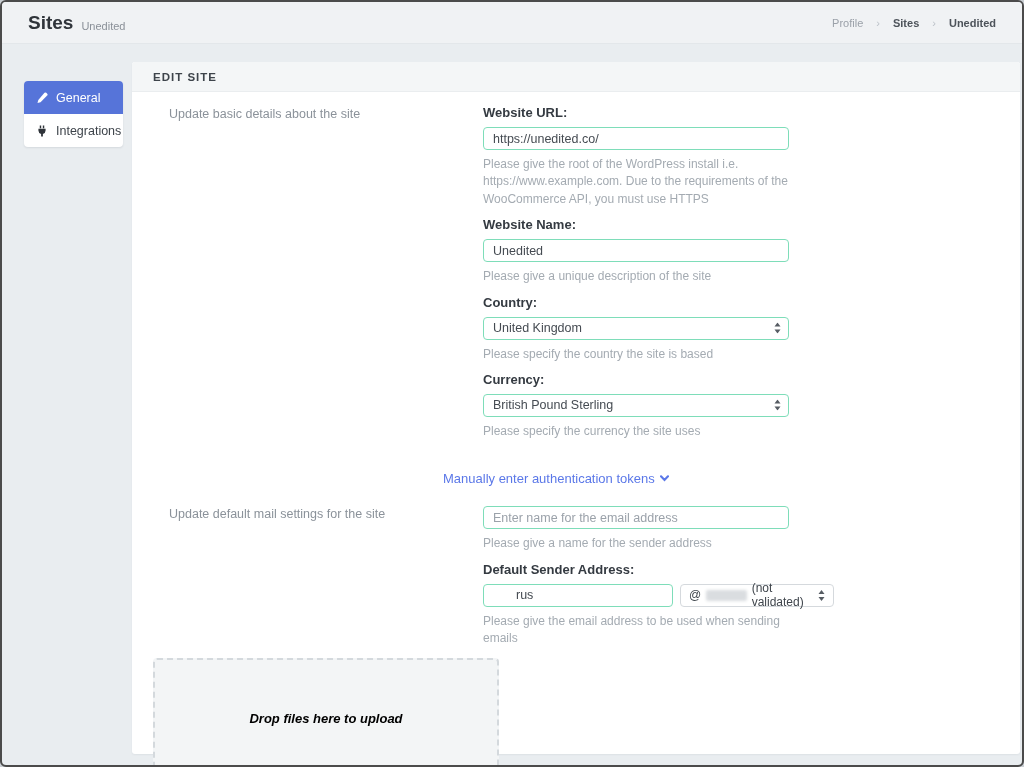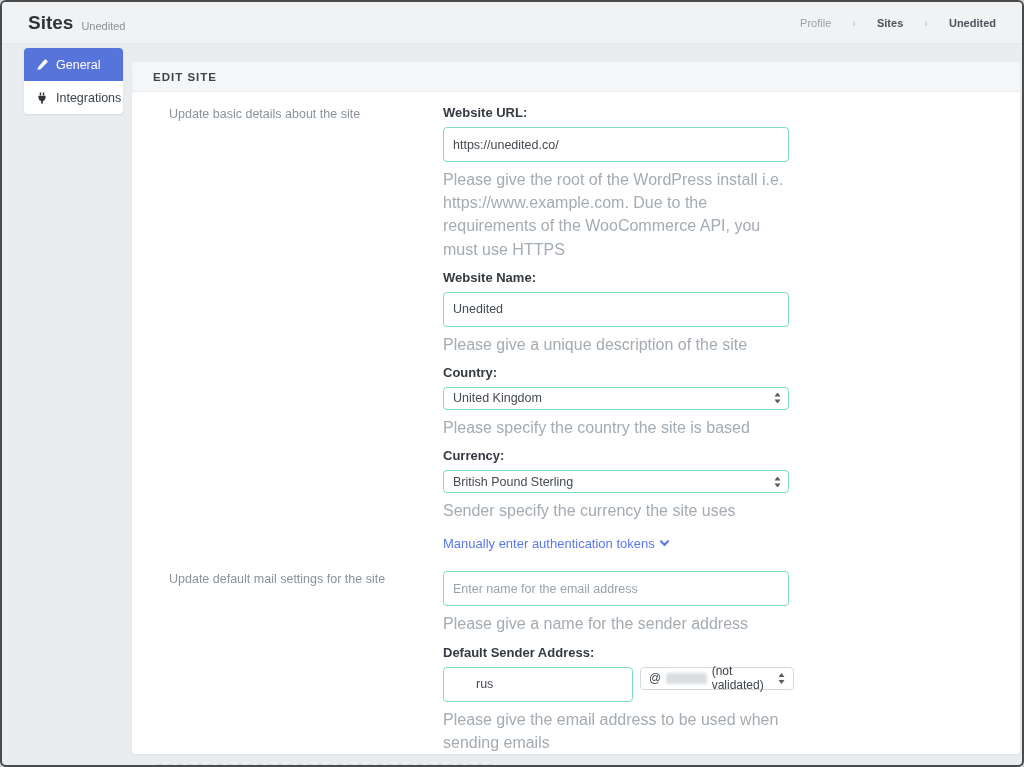--- a/index.html
+++ b/index.html
@@ -9,61 +9,61 @@
     width:1024px; height:767px; position:relative; overflow:hidden;
     background:#e9edf0; border:2px solid #4b4b4b; border-radius:6px;
   }
   
   .topbar {
     height:42px; background:#f0f2f4; display:flex; align-items:center;
     padding:7px 26px; border-bottom:1px solid #e3e7ea;
   }
   .page-title { font-size:19px; font-weight:bold; color:#2f343a; }
   .page-subtitle { font-size:11px; color:#8a9098; margin-left:8px; margin-top:7px; }
-  .breadcrumb { margin-left:auto; display:flex; align-items:center; gap:21px; font-size:11px; }
+  .breadcrumb { margin-left:auto; display:flex; align-items:center; gap:13px; font-size:11px; }
   .crumb-muted { color:#9ba1a9; }
   .crumb-strong { color:#4d535a; font-weight:bold; }
   .crumb-sep { color:#bcc2c8; font-size:11px; }
   
   .content { position:relative; height:721px; }
-  .sidebar { position:absolute; left:22px; top:4px; width:99px; background:#fff;
+  .sidebar { position:absolute; left:22px; top:37px; width:99px; background:#fff;
     border-radius:4px; box-shadow:0 1px 2px rgba(40,50,60,.10); overflow:hidden; }
   .side-item { height:33px; display:flex; align-items:center; gap:8px; padding:0 12px;
     font-size:12.5px; color:#3d434a; cursor:pointer; }
   .side-item.active { background:#5674d9; color:#fff; }
   .side-item .icn { width:12px; height:12px; display:inline-flex; }
   .main-card { position:absolute; left:130px; top:18px; width:888px; height:692px;
     background:#fff; border-radius:3px; box-shadow:0 1px 2px rgba(40,50,60,.06); }
   .card-header { height:30px; background:#f4f6f7; border-bottom:1px solid #eaedef;
     border-radius:3px 3px 0 0; display:flex; align-items:center; padding:0 21px;
     font-size:11.5px; font-weight:bold; letter-spacing:1px; color:#3e444b; }
   .card-body { padding:14px 21px 0 21px; }
   .form-row { display:grid; grid-template-columns:290px 346px; }
   .desc { font-size:12.5px; color:#8b929a; padding-top:1px;margin-left:16px; }
   
-  .field { margin-bottom:9px; }
+  .field { margin-bottom:9px;margin-left:40px; }
   .field-label { display:block; font-size:13px; line-height:14px; font-weight:bold;
     color:#343a41; margin-bottom:7px; }
   .tinput {
-    width:100%; height:35px; border:1px solid #7eddb9; border-radius:4px;
+    width:100%; height:23px; border:1px solid #7eddb9; border-radius:4px;
     padding:0 9px; font-size:12.5px; color:#454b52; background:#fff; outline:none;
     font-family:"Liberation Sans", sans-serif;
   }
   .tinput::placeholder { color:#9ba2aa; }
-  .help { font-size:16px; line-height:1.45; color:#a4abb2; margin-top:6px; margin-bottom:10px; }
+  .help { font-size:12px; line-height:1.45; color:#a4abb2; margin-top:6px; margin-bottom:10px; }
   .selwrap { position:relative; }
   .tselect {
     appearance:none; -webkit-appearance:none; width:100%; height:23px;
     border:1px solid #7eddb9; border-radius:4px; padding:0 6px 0 9px;
     font-size:12.5px; color:#454b52; background:#fff; outline:none;
     font-family:"Liberation Sans", sans-serif; cursor:pointer;
   }
   .sel-arrow { position:absolute; right:8px; top:50%; transform:translateY(-50%); pointer-events:none; display:flex; }
   .auth-link { display:inline-flex; align-items:center; gap:5px; color:#5b78e8;
-    font-size:13px; cursor:pointer; margin:4px 0 20px 0; }
+    font-size:13px; cursor:pointer; margin:21px 0 20px 0; }
   .sender-row { display:flex; gap:7px; }
   .sender-user { width:190px; flex:none;padding-left:32px; }
   .domain-select { flex:1; height:23px; border:1px solid #d5d9dd; border-radius:4px;
     background:#fff; display:flex; align-items:center; padding:0 8px; gap:5px;
     font-size:12px; color:#3f454c; cursor:pointer; }
   .redacted { width:50px; height:11px; background:#dadde0; border-radius:2px; filter:blur(1.5px); }
   .domain-arrow { margin-left:auto; display:flex; }
   .dropzone { width:346px; height:121px; background:#f3f5f6; border:2px dashed #d4d9dd;
     border-radius:4px; display:flex; align-items:center; justify-content:center; cursor:pointer; }
   .dropzone-text { font-size:13px; font-weight:bold; font-style:italic; color:#000000; }
@@ -155,21 +155,21 @@
                 <select class="tselect">
                   <option>British Pound Sterling</option>
                 </select>
                 <span class="sel-arrow">
                   <svg width="7" height="11" viewBox="0 0 7 11">
                       <path d="M3.5 0l3 4h-6z" fill="#565c63"></path>
                       <path d="M3.5 11l-3-4h6z" fill="#565c63"></path>
                     </svg>
                 </span>
               </div>
-              <div class="help">Sender specify the currency the site uses</div>
+              <div class="help">Please specify the currency the site uses</div>
             </div>
 
             <div class="auth-link">
               <span>Manually enter authentication tokens</span>
               <span style="display:inline-flex;">
                 <svg width="9" height="7" viewBox="0 0 9 7">
                     <path d="M1 1.3l3.5 3.6L8 1.3" fill="none" stroke="#5b78e8" stroke-width="2.2" stroke-linecap="round"></path>
                   </svg>
               </span>
             </div>

